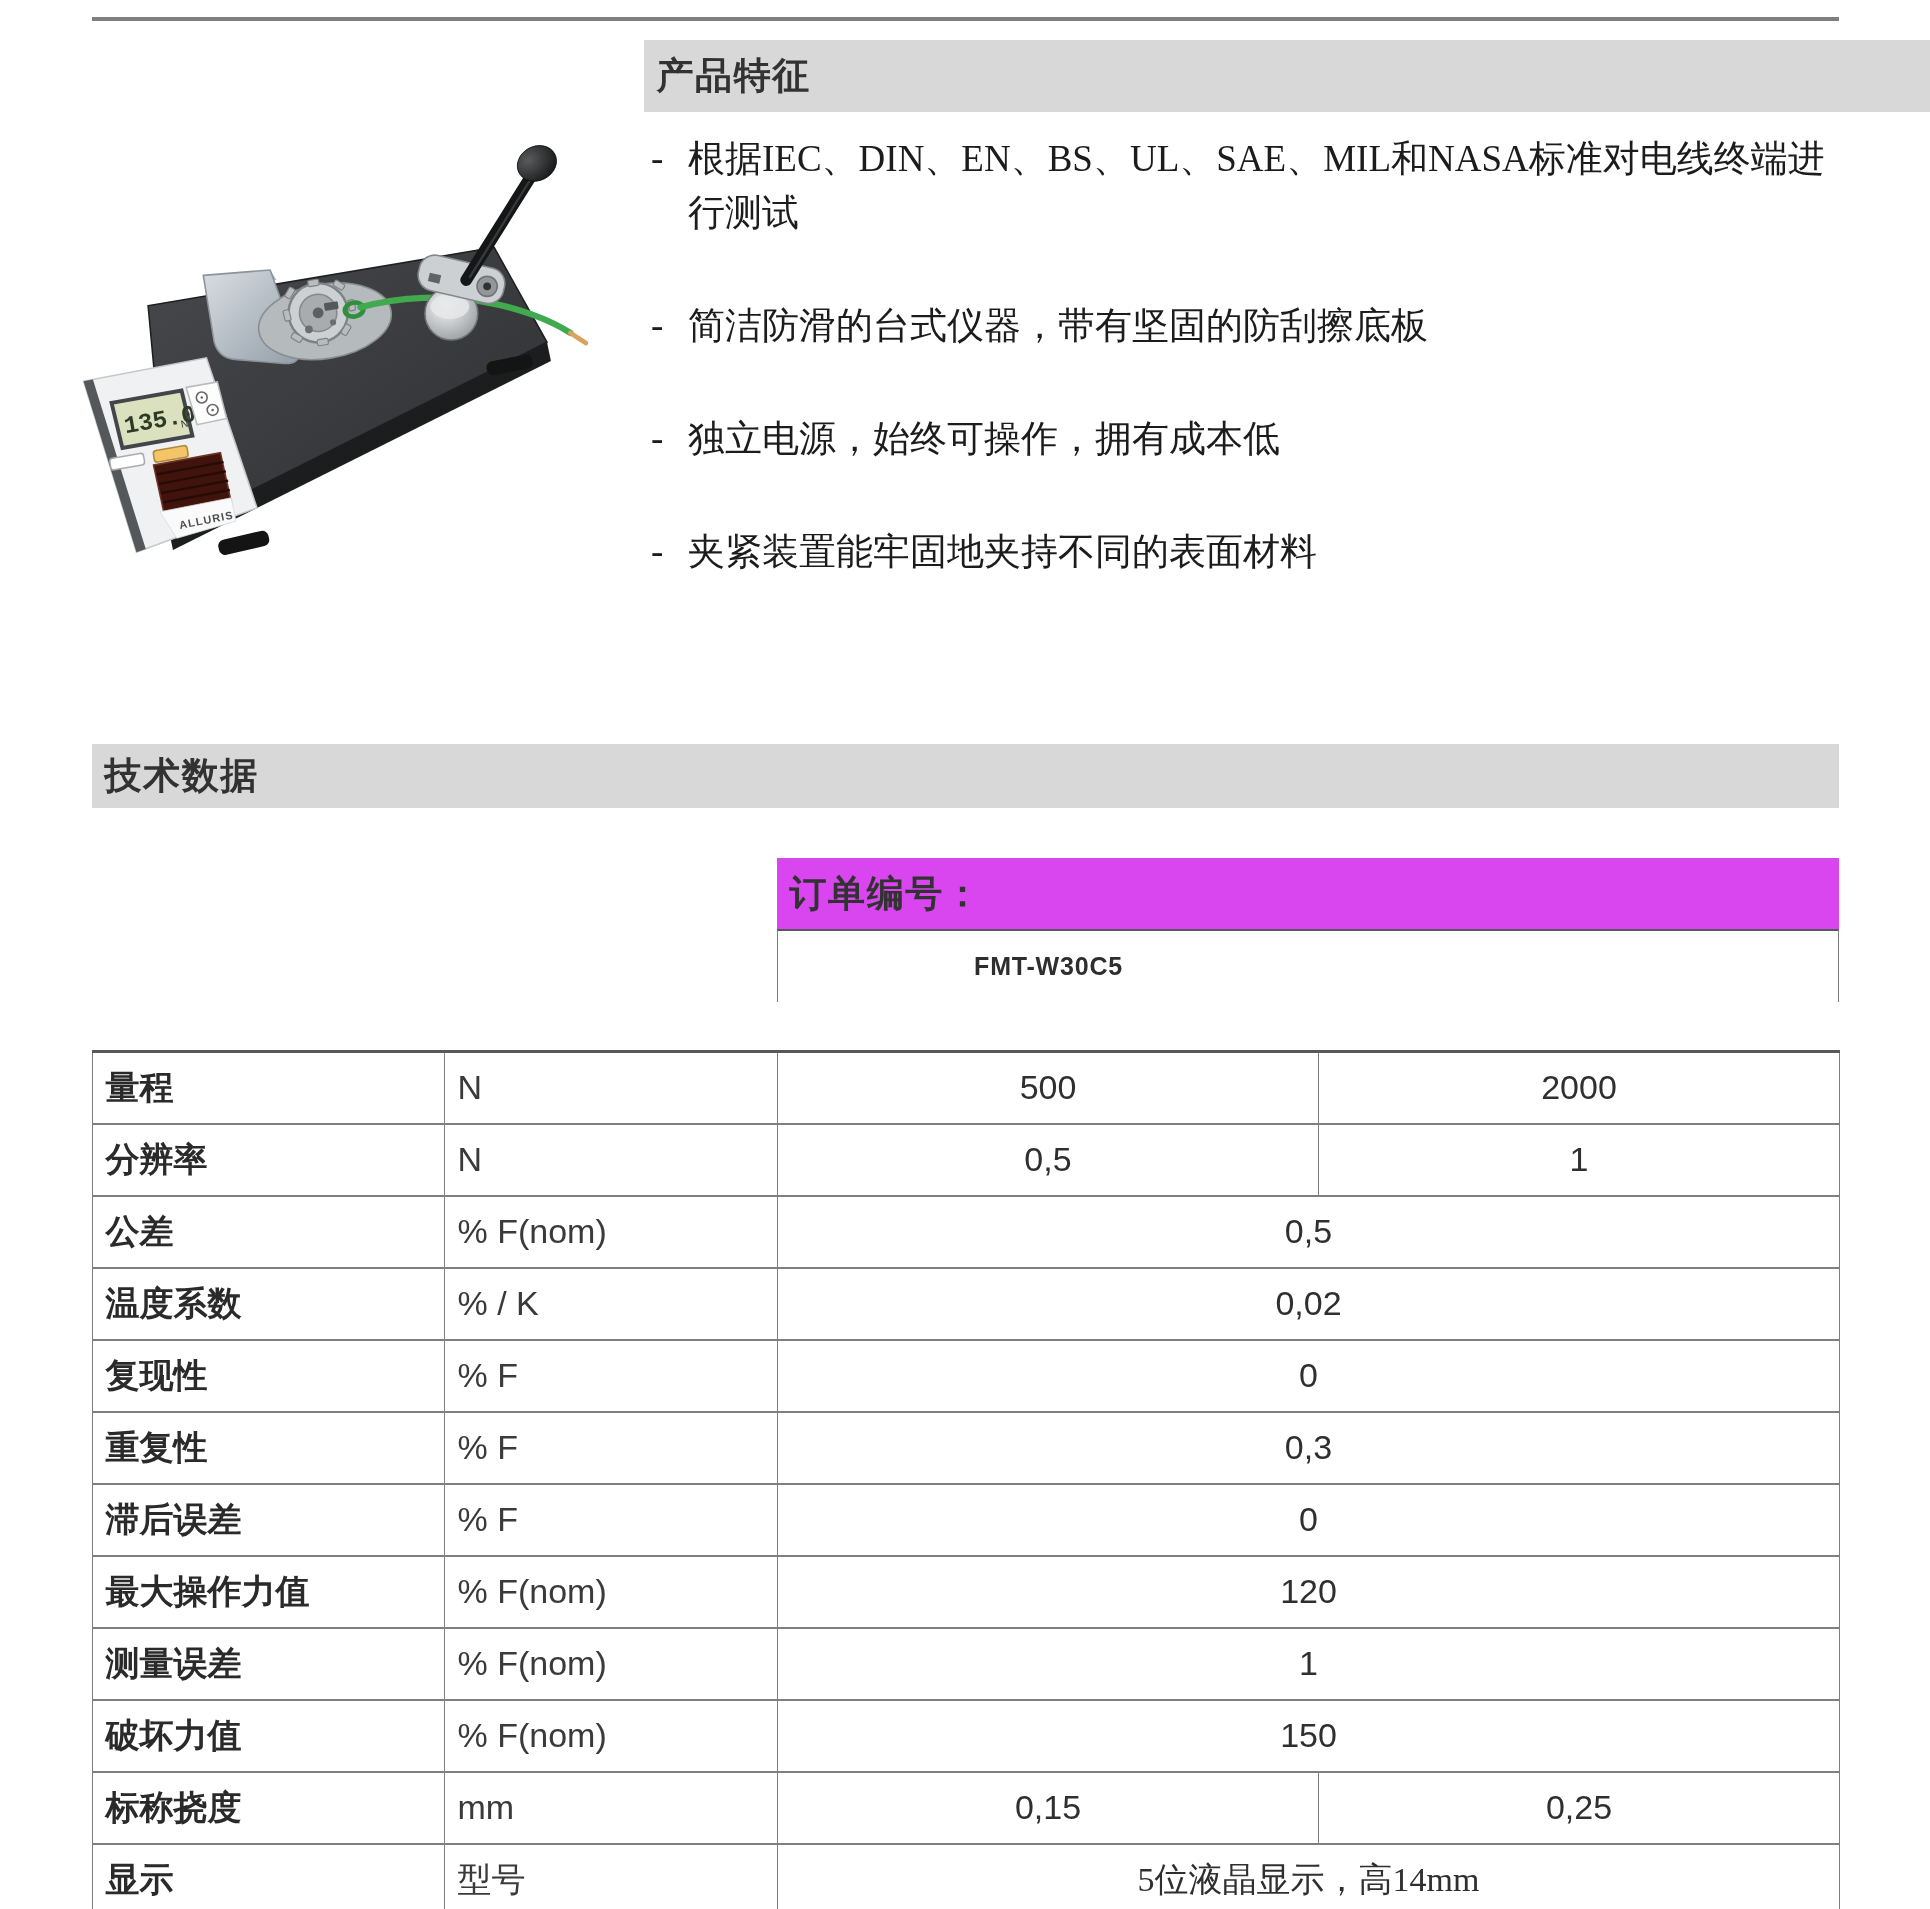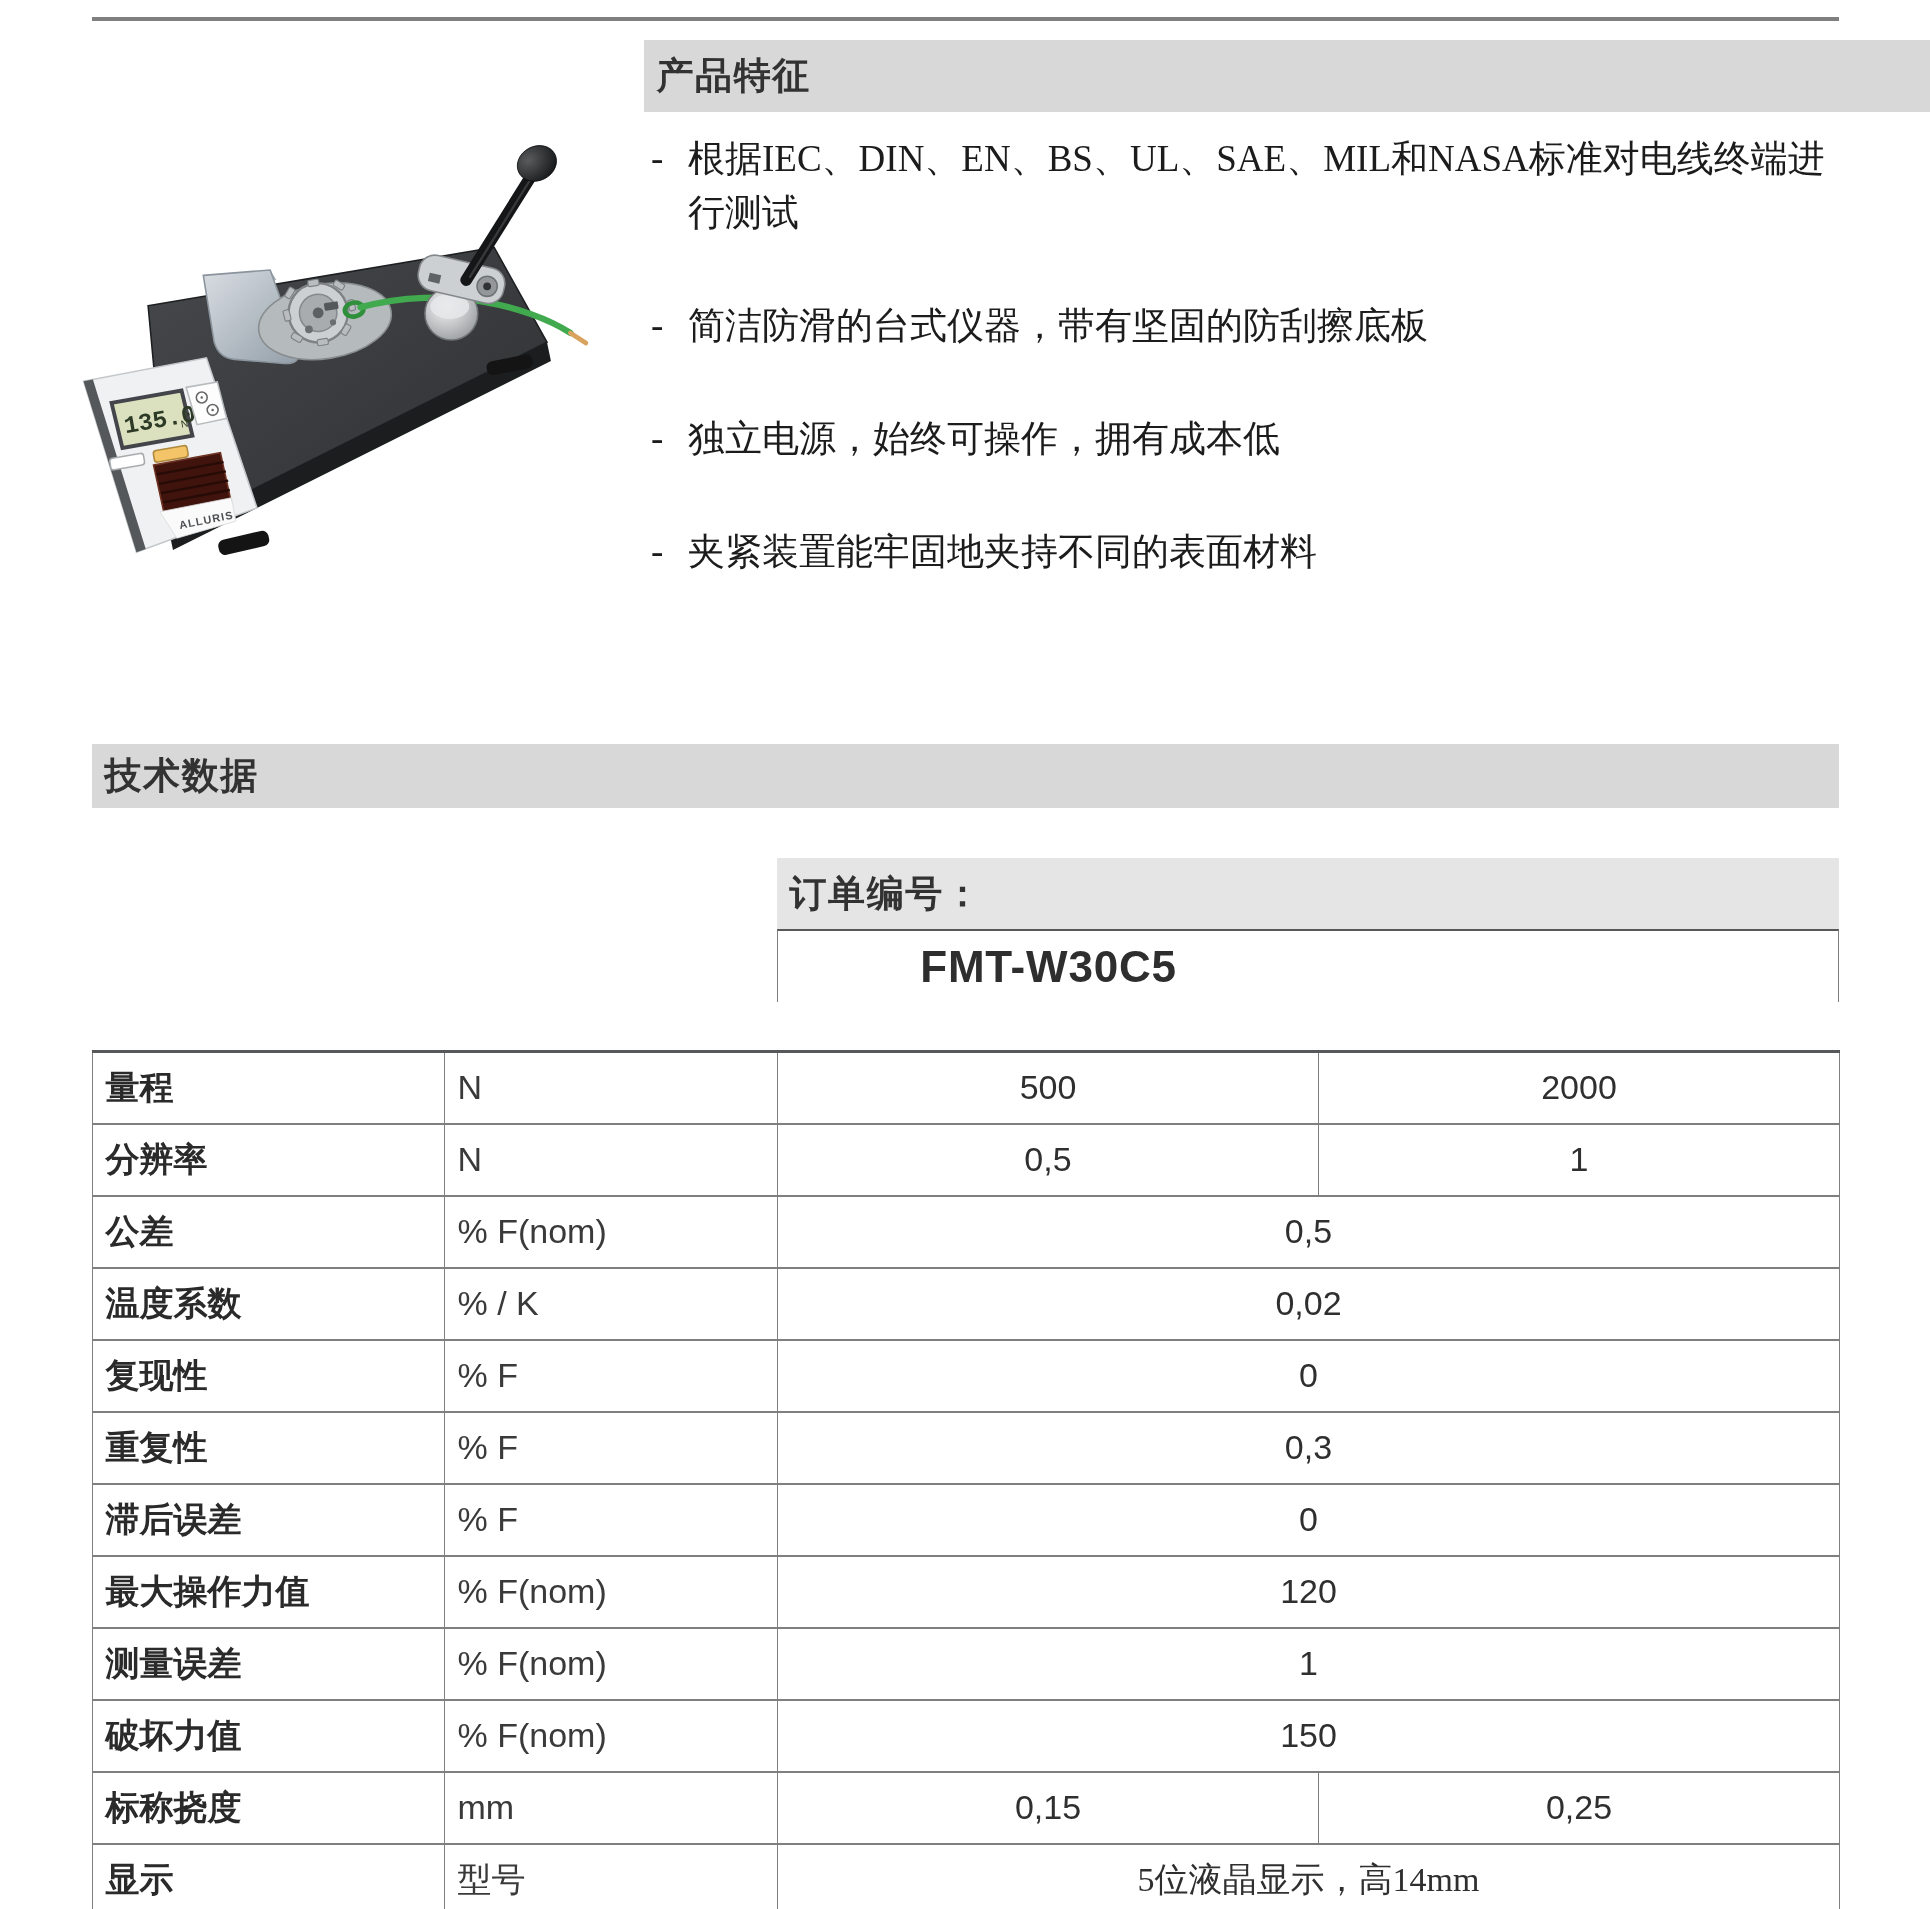--- a/index.html
+++ b/index.html
@@ -26,34 +26,34 @@
   .feature{display:flex;margin-bottom:59px;font-size:37px;line-height:54px;color:#1c1c1c;}
   .feature .dash{flex:0 0 37px;color:#1c1c1c;}
   .feature .txt{flex:1;}
 
   
   .photo{left:82px;top:72px;width:556px;height:483px;}
   .photo svg{width:100%;height:100%;display:block;}
 
   
   .order-bar{
-    left:777px;top:858px;width:1062px;height:72px;background:#e5e5e5;
+    left:777px;top:858px;width:1062px;height:72px;background:#d946ef;
     display:flex;align-items:center;padding-left:12.5px;
     font-size:37px;font-weight:bold;color:#323232;letter-spacing:1.6px;
   }
 
   
   .model-row{
     left:777px;top:929px;width:1062px;height:73px;background:#fff;
     border-top:2.3px solid #57585a;border-left:1.6px solid #7f7f7f;border-right:1.6px solid #7f7f7f;
     display:flex;
   }
   .model-cell{
     display:flex;align-items:center;justify-content:center;
-    font-size:44px;font-weight:bold;color:#2e2e2e;letter-spacing:0.8px;
+    font-size:25px;font-weight:bold;color:#2e2e2e;letter-spacing:0.8px;
   }
   .model-cell.first{width:541px;}
   .model-cell.second{flex:1;border-left:1.6px solid #7f7f7f;}
 
   
   .tech-table{
     left:92px;top:1050px;width:1747px;
     border-collapse:collapse;table-layout:fixed;
   }
   .tech-table td{

